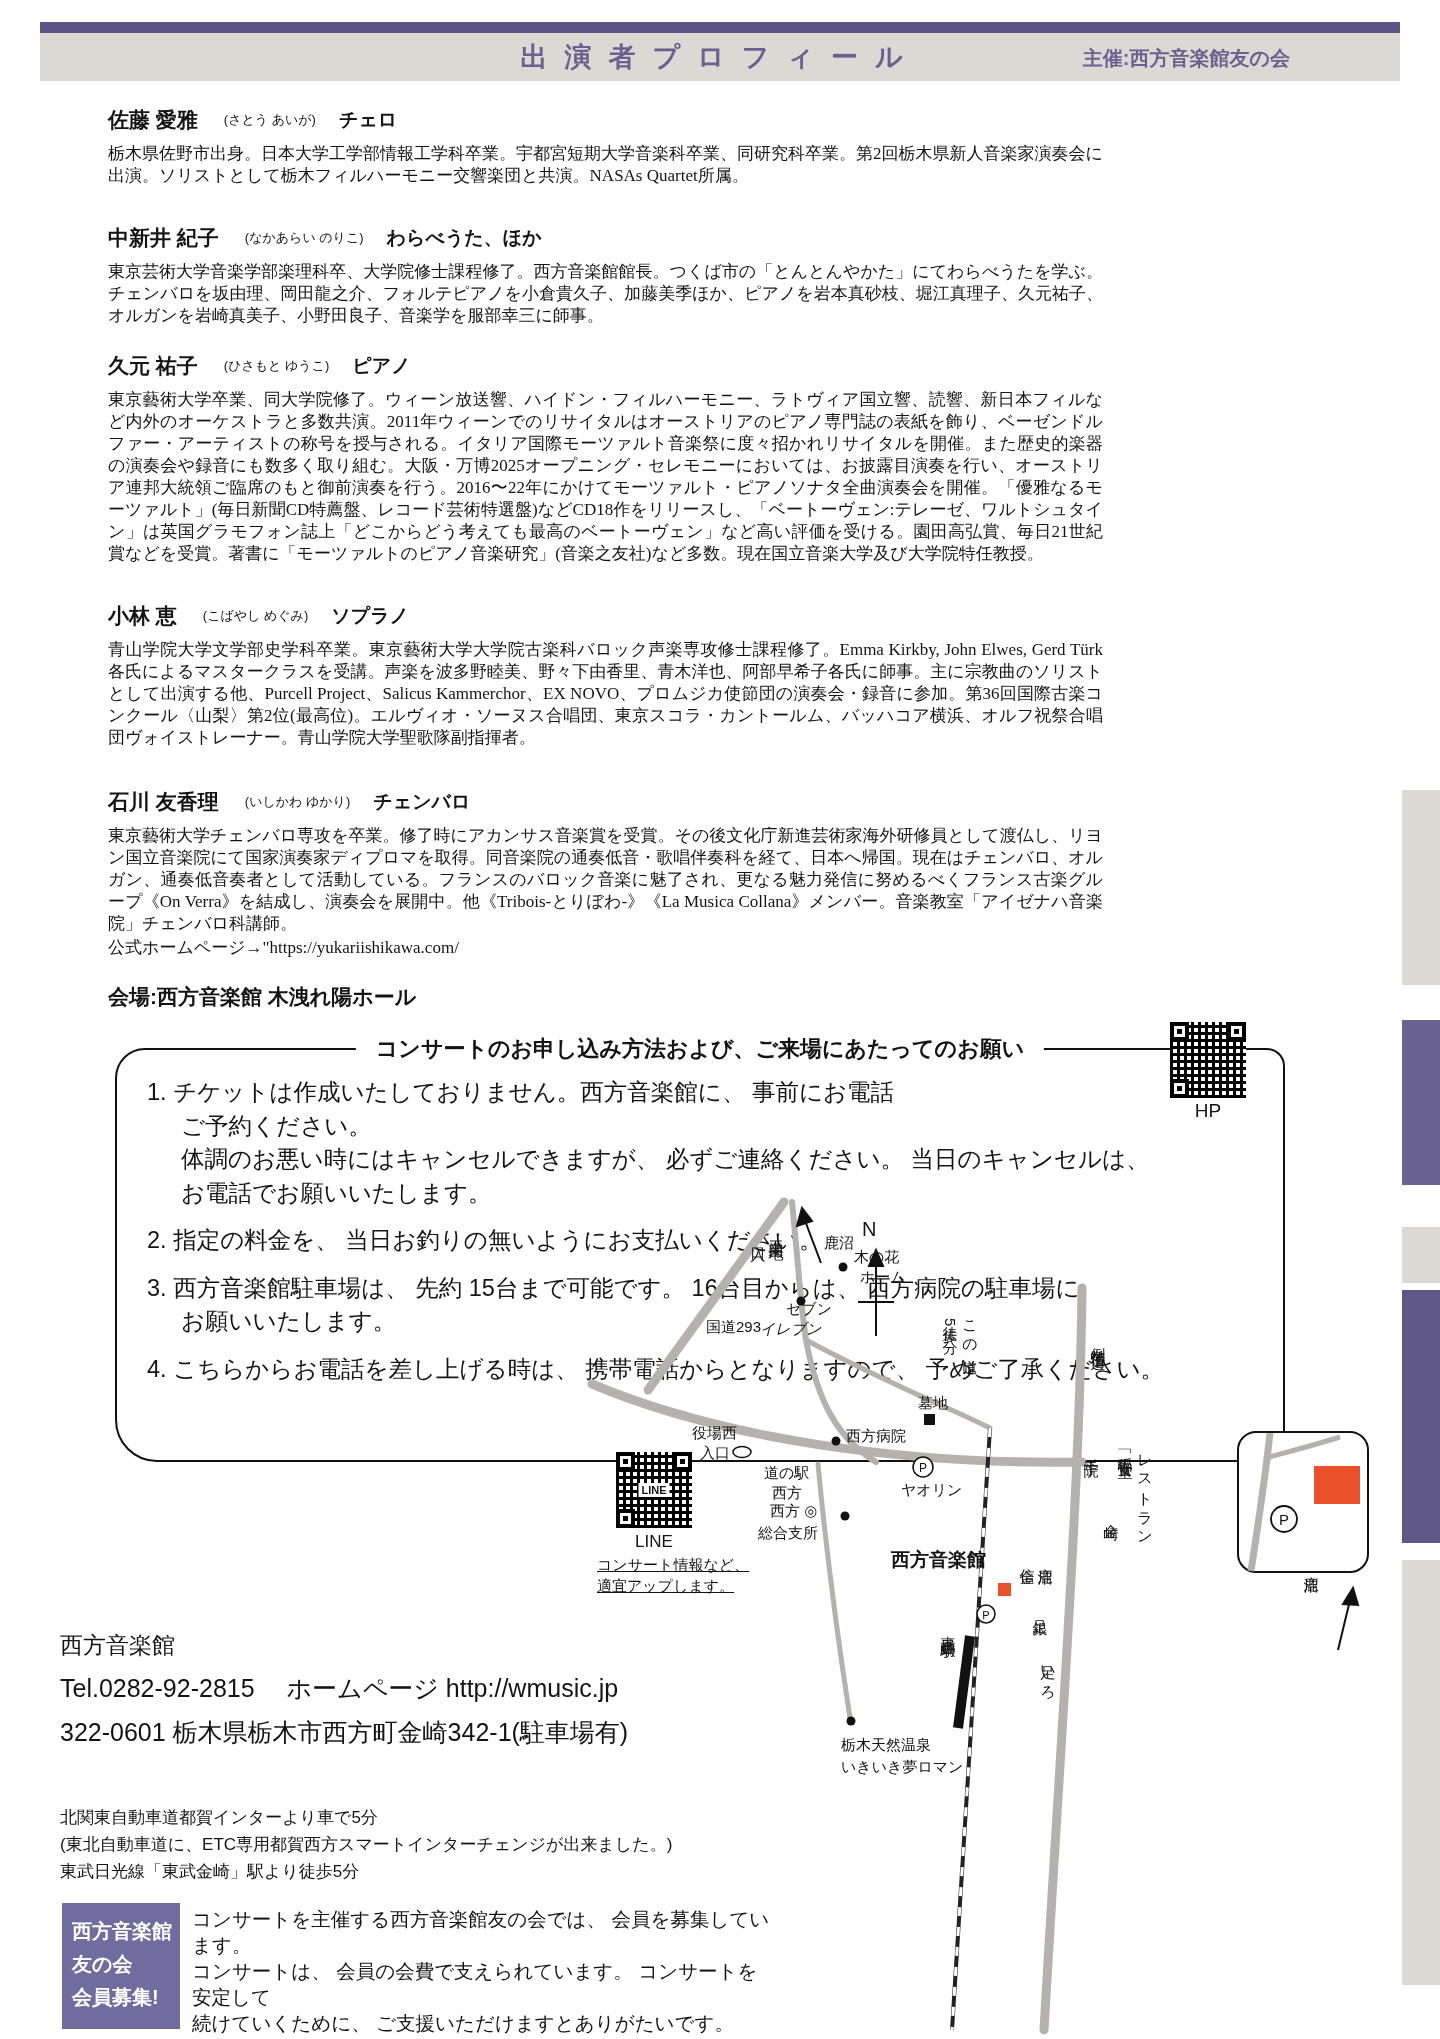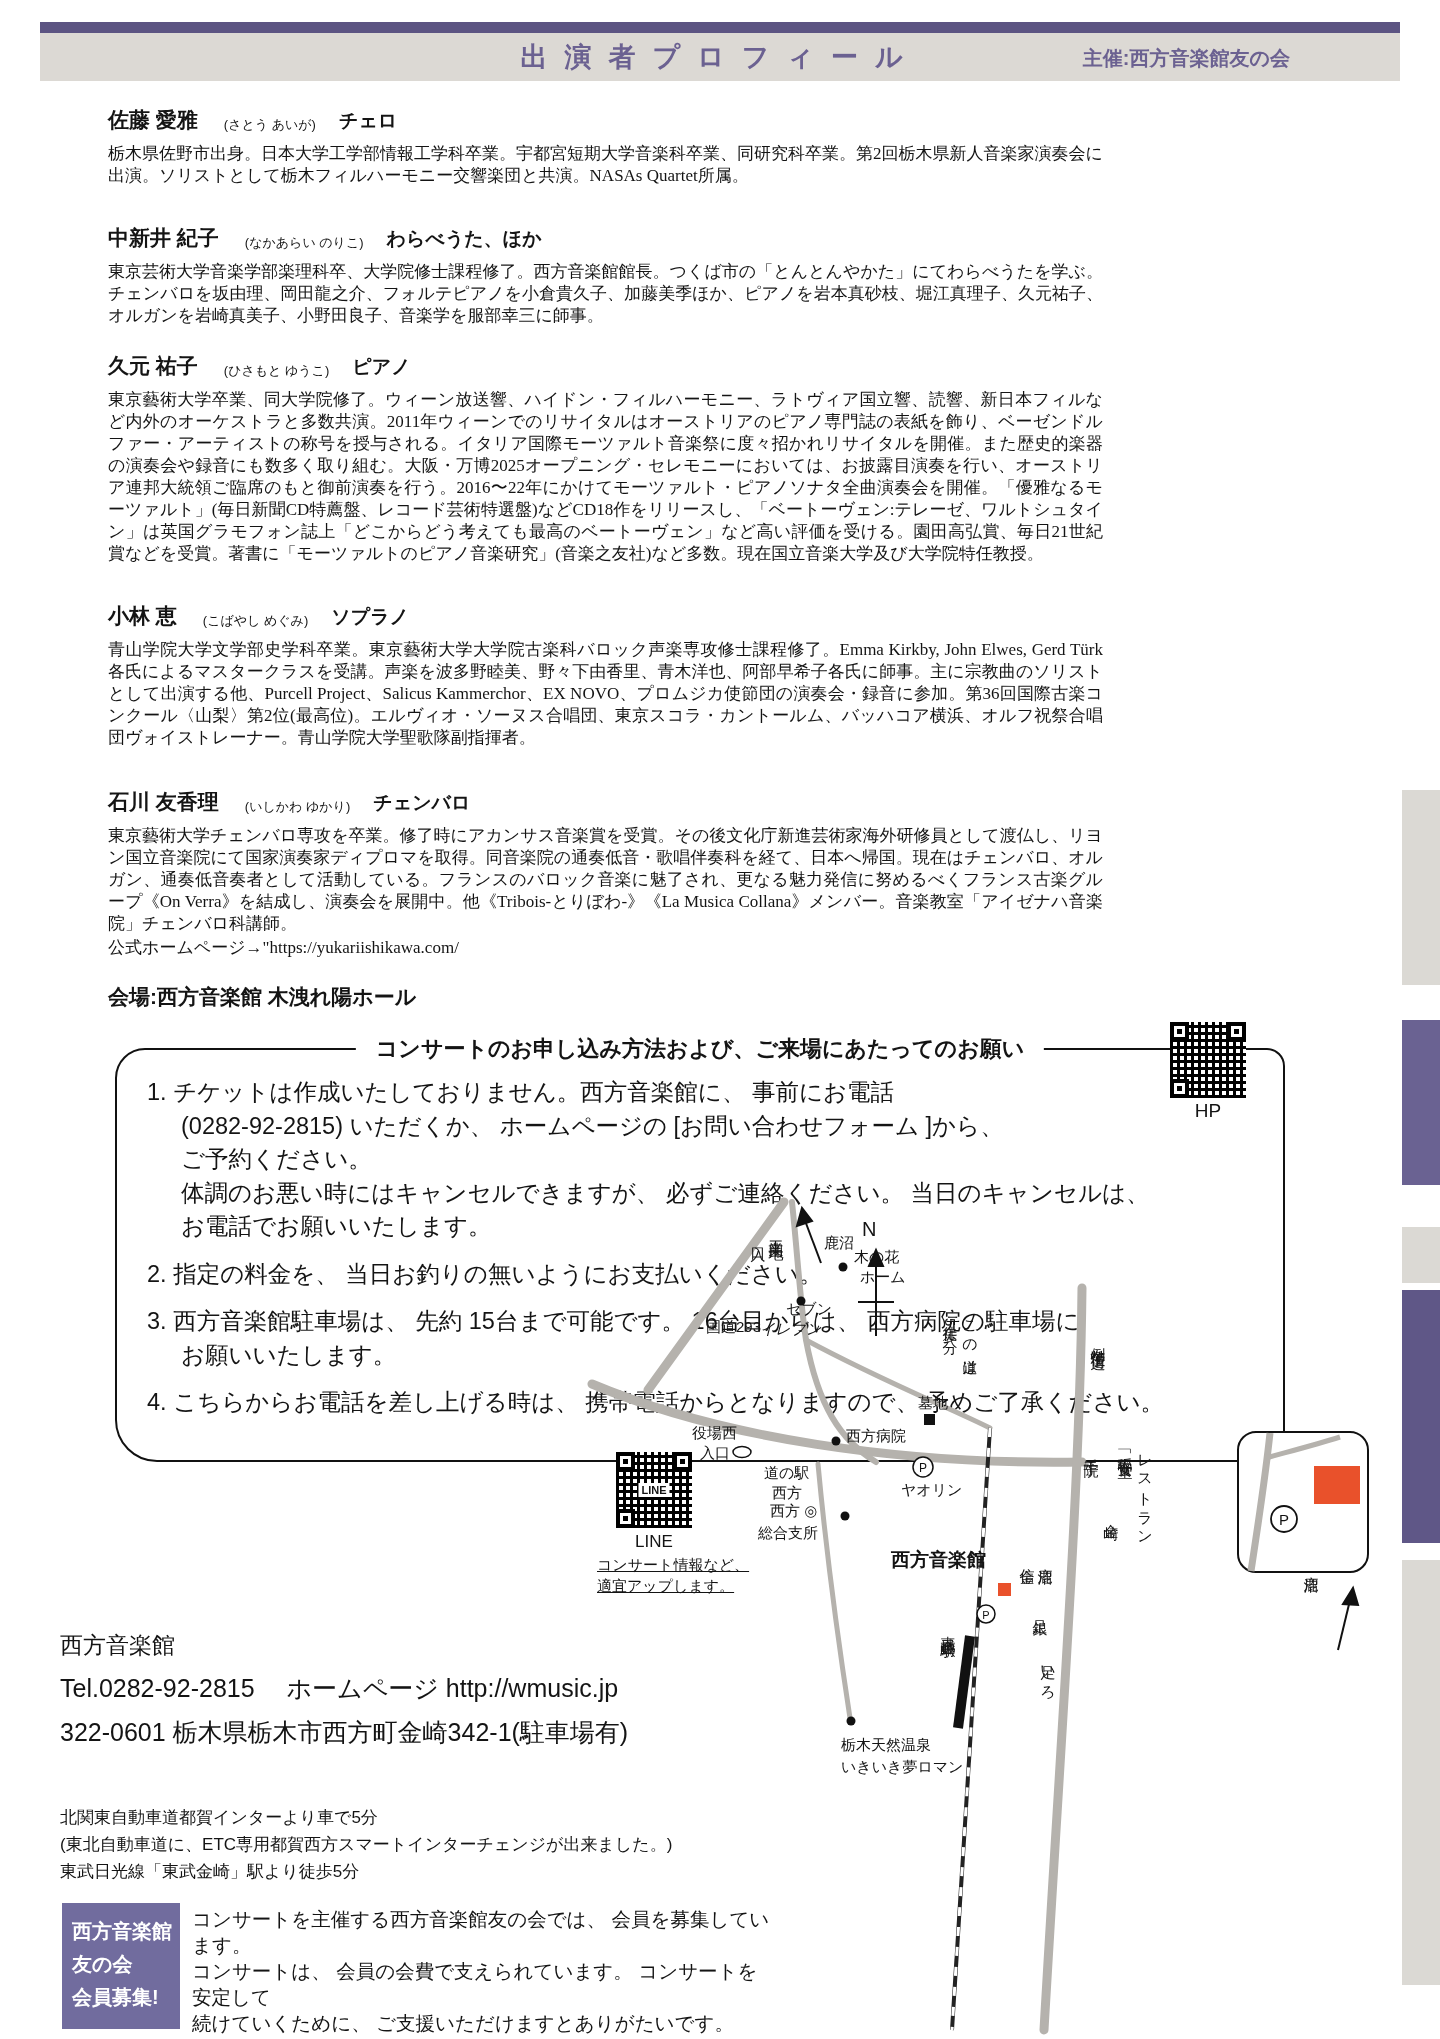--- a/index.html
+++ b/index.html
@@ -7,21 +7,21 @@
         font-family:"Liberation Sans","DejaVu Sans",sans-serif;color:#141414;}
   
   .topbar{position:absolute;left:40px;top:22px;width:1360px;height:11px;background:#5c5482;}
   .headband{position:absolute;left:40px;top:33px;width:1360px;height:48px;background:#dcd9d4;}
   .headtitle{position:absolute;left:0;top:0;width:100%;height:48px;line-height:48px;text-align:center;
              color:#6b6191;font-size:27px;font-weight:bold;letter-spacing:17px;}
   .organizer{position:absolute;right:110px;top:0;height:48px;line-height:50px;color:#6b6191;
              font-size:20px;font-weight:bold;}
   
   .profile{position:absolute;left:108px;width:995px;}
-  .prow{display:flex;align-items:flex-end;}
+  .prow{display:flex;align-items:center;}
   .pname{font-size:21px;font-weight:bold;}
   .pkana{font-size:13px;margin-left:26px;}
   .prole{font-size:19px;font-weight:bold;margin-left:23px;}
   .pbio{margin:9px 0 0 0;font-size:17px;line-height:22px;text-align:justify;
         font-family:"Liberation Serif","DejaVu Serif",serif;}
   .plink{margin-top:2px;font-size:17px;line-height:22px;font-family:"Liberation Serif","DejaVu Serif",serif;}
   .venue{position:absolute;left:108px;top:983px;font-size:21px;font-weight:bold;}
   
   .notice{position:absolute;left:115px;top:1048px;width:1170px;height:414px;border:2px solid #111;
           border-radius:30px 18px 22px 42px;box-sizing:border-box;}
@@ -117,21 +117,20 @@
     <p class="pbio">東京藝術大学チェンバロ専攻を卒業。修了時にアカンサス音楽賞を受賞。その後文化庁新進芸術家海外研修員として渡仏し、リヨン国立音楽院にて国家演奏家ディプロマを取得。同音楽院の通奏低音・歌唱伴奏科を経て、日本へ帰国。現在はチェンバロ、オルガン、通奏低音奏者として活動している。フランスのバロック音楽に魅了され、更なる魅力発信に努めるべくフランス古楽グループ《On Verra》を結成し、演奏会を展開中。他《Tribois-とりぼわ-》《La Musica Collana》メンバー。音楽教室「アイゼナハ音楽院」チェンバロ科講師。</p>
     <div class="plink">公式ホームページ→"https://yukariishikawa.com/</div>
   </div>
 
   <div class="venue">会場:西方音楽館  木洩れ陽ホール</div>
 
   <div class="notice">
     <div class="notice-title">コンサートのお申し込み方法および、ご来場にあたってのお願い</div>
     <div class="nlines">
       <div class="nline">1. チケットは作成いたしておりません。西方音楽館に、 事前にお電話</div>
-      <div class="nline cont">(0282-92-2815) いただくか、 ホームページの [お問い合わせフォーム ]から、</div>
       <div class="nline cont">ご予約ください。</div>
       <div class="nline cont">体調のお悪い時にはキャンセルできますが、 必ずご連絡ください。 当日のキャンセルは、</div>
       <div class="nline cont">お電話でお願いいたします。</div>
       <div class="nline gap">2. 指定の料金を、 当日お釣りの無いようにお支払いください。</div>
       <div class="nline gap">3. 西方音楽館駐車場は、 先約 15台まで可能です。 16台目からは、 西方病院の駐車場に</div>
       <div class="nline cont">お願いいたします。</div>
       <div class="nline gap">4. こちらからお電話を差し上げる時は、 携帯電話からとなりますので、 予めご了承ください。</div>
     </div>
   </div>
 

